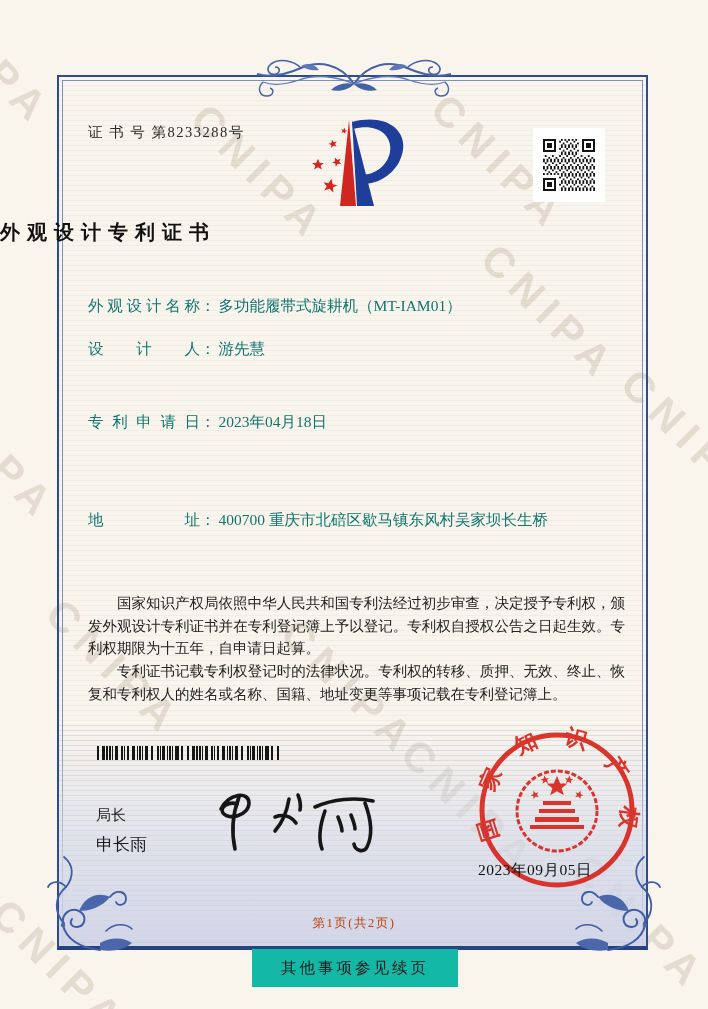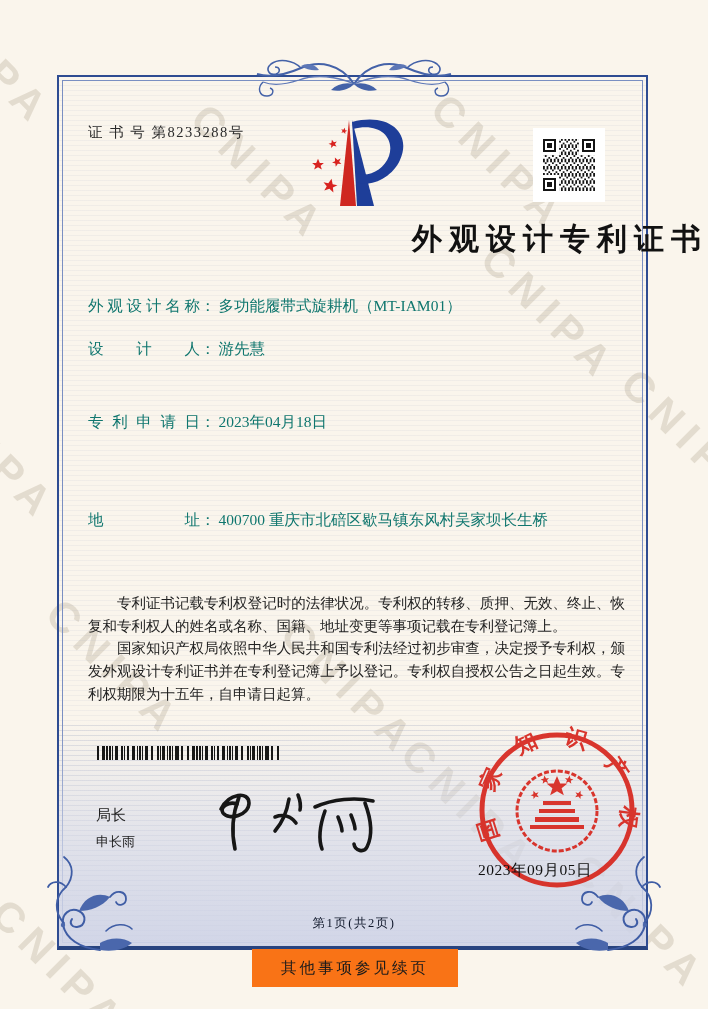--- a/index.html
+++ b/index.html
@@ -32,22 +32,22 @@
   .ornament { position: absolute; pointer-events: none; }
   .orn-top { left: 249px; top: 54px; }
   .orn-bl { left: 46px; top: 853px; }
   .orn-br { left: 570px; top: 853px; transform: scaleX(-1); }
   
   .cert-no { position: absolute; left: 88px; top: 123px; font-size: 14.5px; letter-spacing: 1.5px; color:#2a2a2a; }
   .logo { position: absolute; left: 298px; top: 116px; }
   .qr-box { position: absolute; left: 533px; top: 128px; width: 72px; height: 74px; background: #fff;
             display: flex; align-items: center; justify-content: center; }
   .doc-title {
-    position: absolute; left: 0; top: 219px; width: 100%; text-align: right;
-    font-size: 30px; font-weight: bold; letter-spacing: 7px; color: #111;
+    position: absolute; left: 0; top: 219px; width: 100%; text-align: left;
+    font-size: 20px; font-weight: bold; letter-spacing: 7px; color: #111;
   }
   
   .frow { position: absolute; left: 88px; white-space: nowrap; font-size: 15.5px; color:#0f766e; }
   .flabel { display: inline-block; width: 112px; text-align: justify; text-align-last: justify; vertical-align: bottom; }
   .flabel2 { display: inline-block; width: 94px; text-align: justify; text-align-last: justify; vertical-align: bottom; }
   .fcolon { display: inline-block; }
   .fvalue { margin-left: 3px; }
   .fpair2 { position: absolute; left: 282px; top: 0; white-space: nowrap; }
   
   .paras { position: absolute; left: 88px; top: 592px; width: 537px; font-size: 14.5px; line-height: 22.7px; color:#222; }
@@ -55,30 +55,30 @@
   
   .barcode {
     position: absolute; left: 97px; top: 746px; width: 184px; height: 14px;
     background-image:
       repeating-linear-gradient(90deg,#161616 0 2px,transparent 2px 6px),
       repeating-linear-gradient(90deg,#161616 0 1px,transparent 1px 5px),
       repeating-linear-gradient(90deg,#161616 0 1px,transparent 1px 9px);
   }
   
   .signer-title { position: absolute; left: 96px; top: 806px; font-family: Liberation Serif, serif; font-size: 15px; color:#1c1c1c; }
-  .signer-name  { position: absolute; left: 96px; top: 833px; font-family: "Liberation Sans", sans-serif; font-size: 13px; color:#1c1c1c; }
+  .signer-name  { position: absolute; left: 96px; top: 833px; font-family: "Liberation Sans", sans-serif; font-size: 17px; color:#1c1c1c; }
   .signature { position: absolute; left: 203px; top: 783px; }
   
   .seal { position: absolute; left: 472px; top: 725px; opacity: 0.92; }
   .seal-date { position: absolute; left: 478px; top: 860px; font-size: 15.5px; letter-spacing: 0.5px; color: #101010; }
   
-  .page-info { position: absolute; left: 0; top: 915px; width: 100%; text-align: center; font-size: 12.5px; letter-spacing: 1.5px; color:#0f172a; }
+  .page-info { position: absolute; left: 0; top: 915px; width: 100%; text-align: center; font-size: 12.5px; letter-spacing: 1.5px; color:#c2410c; }
   .cont-note {
     position: absolute; left: 252px; top: 949px; width: 206px; height: 38px;
-    background: #f97316; text-align: center; line-height: 38px;
+    background: #14b8a6; text-align: center; line-height: 38px;
     font-size: 15.5px; letter-spacing: 3px; color:#1b1b1b;
   }
 </style>
 </head>
 <body>
 
 <div class="page">
 
   <svg width="0" height="0" style="position:absolute">
     <defs>
@@ -183,22 +183,22 @@
     <span class="flabel">设计人</span><span class="fcolon">：</span><span class="fvalue">游先慧</span>
   </div>
   <div class="frow" style="top:412px">
     <span class="flabel">专利申请日</span><span class="fcolon">：</span><span class="fvalue">2023年04月18日</span>
   </div>
   <div class="frow" style="top:510px">
     <span class="flabel">地址</span><span class="fcolon">：</span><span class="fvalue">400700 重庆市北碚区歇马镇东风村吴家坝长生桥</span>
   </div>
 
   <div class="paras">
+    <p>国家知识产权局依照中华人民共和国专利法经过初步审查，决定授予专利权，颁发外观设计专利证书并在专利登记簿上予以登记。专利权自授权公告之日起生效。专利权期限为十五年，自申请日起算。</p>
     <p>专利证书记载专利权登记时的法律状况。专利权的转移、质押、无效、终止、恢复和专利权人的姓名或名称、国籍、地址变更等事项记载在专利登记簿上。</p>
-    <p>国家知识产权局依照中华人民共和国专利法经过初步审查，决定授予专利权，颁发外观设计专利证书并在专利登记簿上予以登记。专利权自授权公告之日起生效。专利权期限为十五年，自申请日起算。</p>
   </div>
 
   <div class="barcode"></div>
 
   <div class="signer-title">局长</div>
   <div class="signer-name">申长雨</div>
   <svg class="signature" width="200" height="75" viewBox="0 0 200 75">
     <g fill="none" stroke="#161616" stroke-width="3.6" stroke-linecap="round" stroke-linejoin="round">
       <path d="M36,14 C30,30 28,48 32,66"></path>
       <path d="M18,26 C26,10 46,8 46,20 C46,32 26,38 20,30 C16,24 26,18 34,21"></path>

